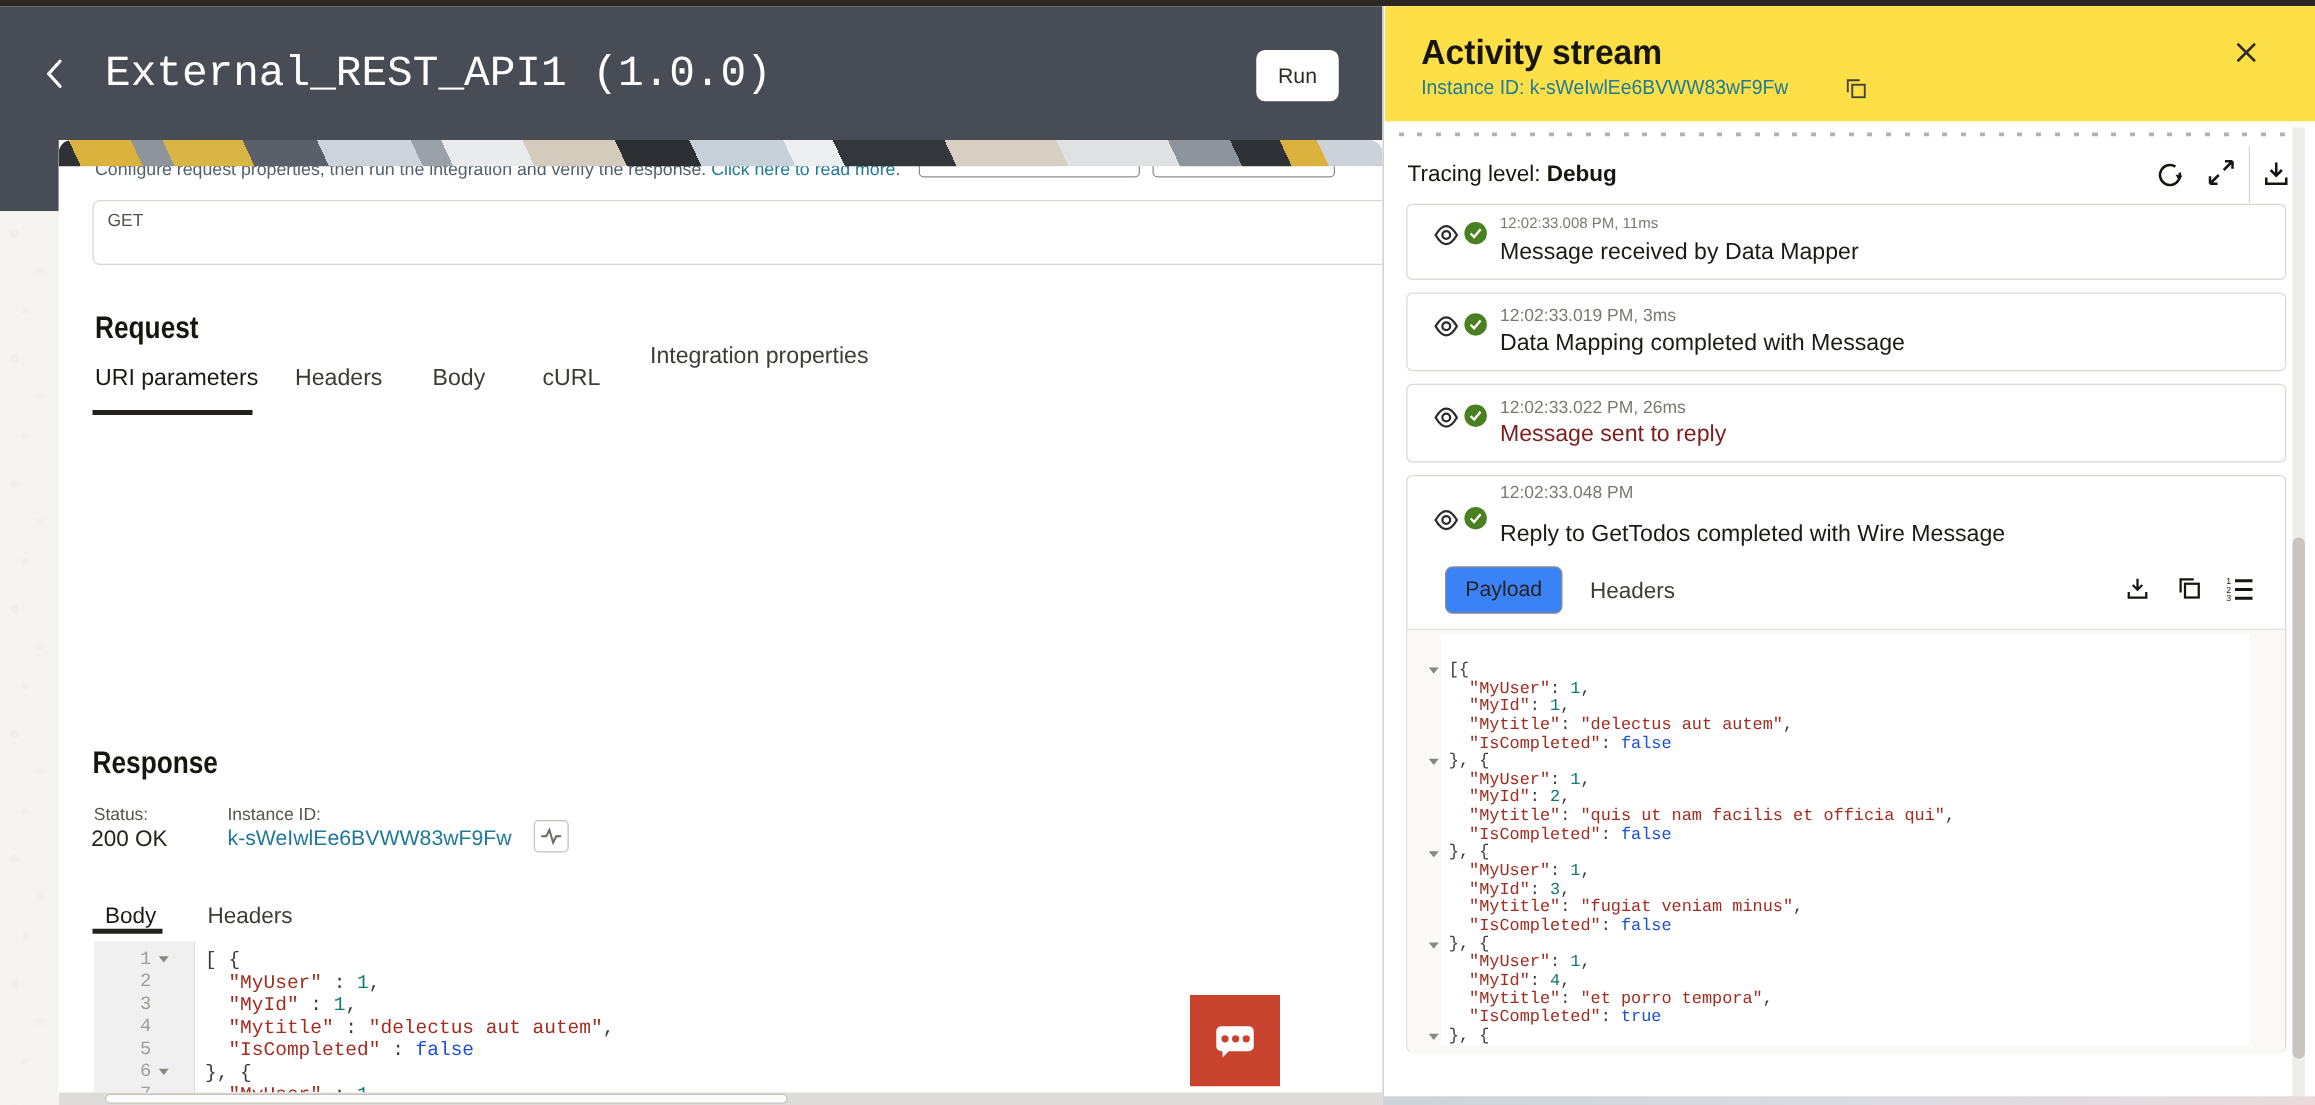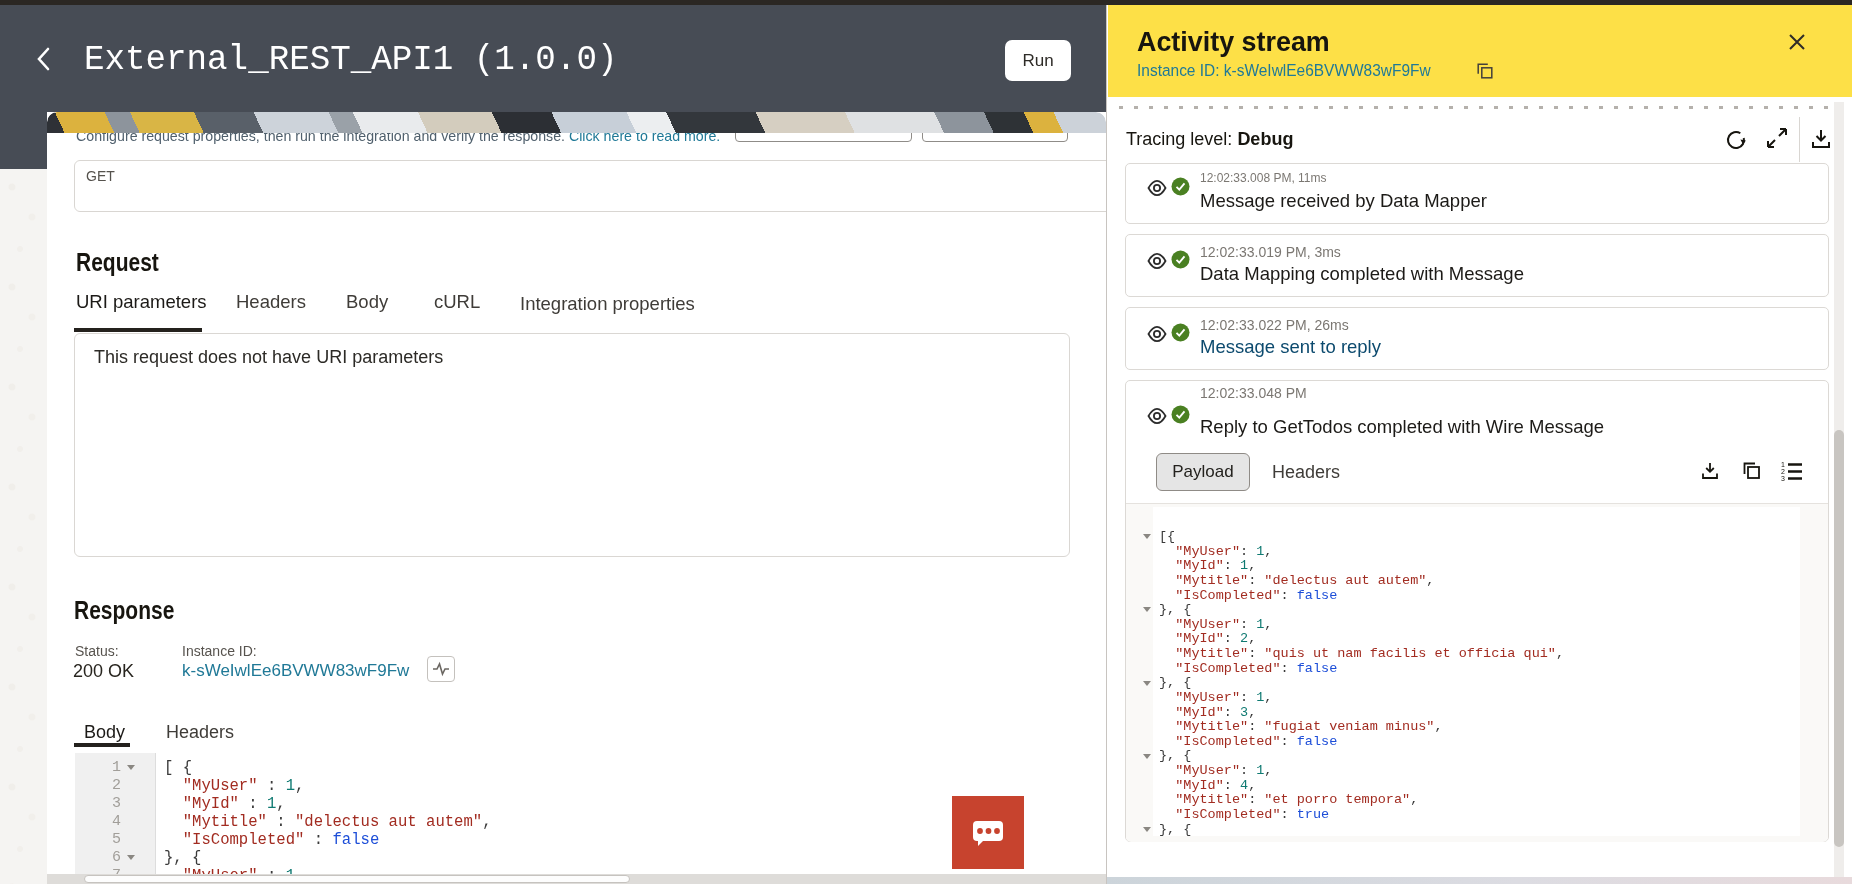--- a/index.html
+++ b/index.html
@@ -45,26 +45,23 @@
   <div class="abs" style="left:27px;top:48px;width:1194px;height:52px;border:1px solid #d9d6d2;border-radius:6px">
     <div class="abs" style="left:11px;top:7px;font-size:14px;color:#55524d">GET</div>
   </div>
 
   <div class="abs" style="left:29px;top:136px;font-size:25px;font-weight:bold;color:#17150f;transform:scaleX(0.84);transform-origin:0 0">Request</div>
 
   <div class="abs" style="left:29px;top:179px;font-size:18.5px;color:#1c1a17">URI parameters</div>
   <div class="abs" style="left:189px;top:179px;font-size:18.5px;color:#3f3c38">Headers</div>
   <div class="abs" style="left:299px;top:179px;font-size:18.5px;color:#3f3c38">Body</div>
   <div class="abs" style="left:387px;top:179px;font-size:18.5px;color:#3f3c38">cURL</div>
-  <div class="abs" style="left:473px;top:181px;font-size:18.5px;color:#3f3c38">Integration properties</div>
+  <div class="abs" style="left:473px;top:161px;font-size:18.5px;color:#3f3c38">Integration properties</div>
   <div class="abs" style="left:27px;top:216px;width:128px;height:4px;background:#24211d"></div>
 
-  <div class="abs" style="left:27px;top:221px;width:996px;height:224px;border:1px solid #dad7d3;border-radius:6px">
-    <div class="abs" style="left:19px;top:13px;font-size:18px;color:#2c2a26">This request does not have URI parameters</div>
-  </div>
 
   <div class="abs" style="left:27px;top:484px;font-size:25px;font-weight:bold;color:#17150f;transform:scaleX(0.84);transform-origin:0 0">Response</div>
 
   <div class="abs" style="left:28px;top:531px;font-size:14px;color:#57534e">Status:</div>
   <div class="abs" style="left:26px;top:549px;font-size:18px;color:#28251f">200 OK</div>
   <div class="abs" style="left:135px;top:531px;font-size:14px;color:#57534e">Instance ID:</div>
   <div class="abs" style="left:135px;top:549px;font-size:17px;color:#207997">k-sWeIwlEe6BVWW83wF9Fw</div>
   <div class="abs" style="left:380px;top:544px;width:28px;height:26px;border:1px solid #c4c1bd;border-radius:4px">
     <svg width="26" height="24" viewBox="0 0 26 24">
         <path d="M5 12 h4 l2.5 -5 l3 10 l2.5 -5 h4" fill="none" stroke="#6b6762" stroke-width="1.6"></path>
@@ -159,36 +156,36 @@
   <div class="abs" style="left:18px;top:302px;width:704px;height:63px;border:1px solid #dcd9d5;border-radius:5px;background:#fff">
     <svg class="abs" style="left:21px;top:17px" width="20" height="18" viewBox="0 0 20 18">
         <path d="M1.5 9 C4.5 3.6 8 1.8 10 1.8 C12 1.8 15.5 3.6 18.5 9 C15.5 14.4 12 16.2 10 16.2 C8 16.2 4.5 14.4 1.5 9 Z" fill="none" stroke="#2b2b2b" stroke-width="1.8"></path>
         <circle cx="10" cy="9" r="3.1" fill="none" stroke="#2b2b2b" stroke-width="1.8"></circle>
       </svg>
     <svg class="abs" style="left:45px;top:15px" width="19" height="19" viewBox="0 0 19 19">
         <circle cx="9.5" cy="9.5" r="9" fill="#4a8022"></circle>
         <path d="M5.5 9.8 L8.3 12.6 L13.5 6.4" fill="none" stroke="#fff" stroke-width="1.9"></path>
       </svg>
     <div class="abs" style="left:74px;top:9px;font-size:14px;color:#7b7772">12:02:33.022 PM, 26ms</div>
-    <div class="abs" style="left:74px;top:28px;font-size:18.5px;color:#0c4a6e">Message sent to reply</div>
+    <div class="abs" style="left:74px;top:28px;font-size:18.5px;color:#7f1d1d">Message sent to reply</div>
   </div>
 
   <div class="abs" style="left:18px;top:375px;width:704px;height:462px;border:1px solid #dcd9d5;border-radius:5px;background:#fff">
     <svg class="abs" style="left:21px;top:26px" width="20" height="18" viewBox="0 0 20 18">
         <path d="M1.5 9 C4.5 3.6 8 1.8 10 1.8 C12 1.8 15.5 3.6 18.5 9 C15.5 14.4 12 16.2 10 16.2 C8 16.2 4.5 14.4 1.5 9 Z" fill="none" stroke="#2b2b2b" stroke-width="1.8"></path>
         <circle cx="10" cy="9" r="3.1" fill="none" stroke="#2b2b2b" stroke-width="1.8"></circle>
       </svg>
     <svg class="abs" style="left:45px;top:24px" width="19" height="19" viewBox="0 0 19 19">
         <circle cx="9.5" cy="9.5" r="9" fill="#4a8022"></circle>
         <path d="M5.5 9.8 L8.3 12.6 L13.5 6.4" fill="none" stroke="#fff" stroke-width="1.9"></path>
       </svg>
     <div class="abs" style="left:74px;top:4px;font-size:14px;color:#7b7772">12:02:33.048 PM</div>
     <div class="abs" style="left:74px;top:35px;font-size:18.5px;color:#1c1a17">Reply to GetTodos completed with Wire Message</div>
 
-    <div class="abs" style="left:30px;top:72px;width:94px;height:38px;border:1px solid #8f8b86;border-radius:6px;display:flex;align-items:center;justify-content:center;font-size:17px;color:#24221e;background:#e5e5e5">Payload</div>
+    <div class="abs" style="left:30px;top:72px;width:94px;height:38px;border:1px solid #8f8b86;border-radius:6px;display:flex;align-items:center;justify-content:center;font-size:17px;color:#24221e;background:#3b82f6">Payload</div>
     <div class="abs" style="left:146px;top:81px;font-size:18px;color:#3f3c38">Headers</div>
 
     <svg class="abs" style="left:574px;top:80px" width="20" height="20" viewBox="0 0 20 20">
       <path d="M10 2 v8.5 M6.2 7 L10 10.8 L13.8 7" stroke="#17150f" stroke-width="1.8" fill="none"></path>
       <path d="M3 12.5 v4.5 h14 v-4.5" stroke="#17150f" stroke-width="1.8" fill="none"></path>
     </svg>
     <svg class="abs" style="left:615px;top:79px" width="21" height="21" viewBox="0 0 21 21">
       <rect x="7" y="7" width="11" height="11" fill="none" stroke="#17150f" stroke-width="1.8"></rect>
       <path d="M14 3.5 H3.5 V14" fill="none" stroke="#17150f" stroke-width="1.8"></path>
     </svg>

